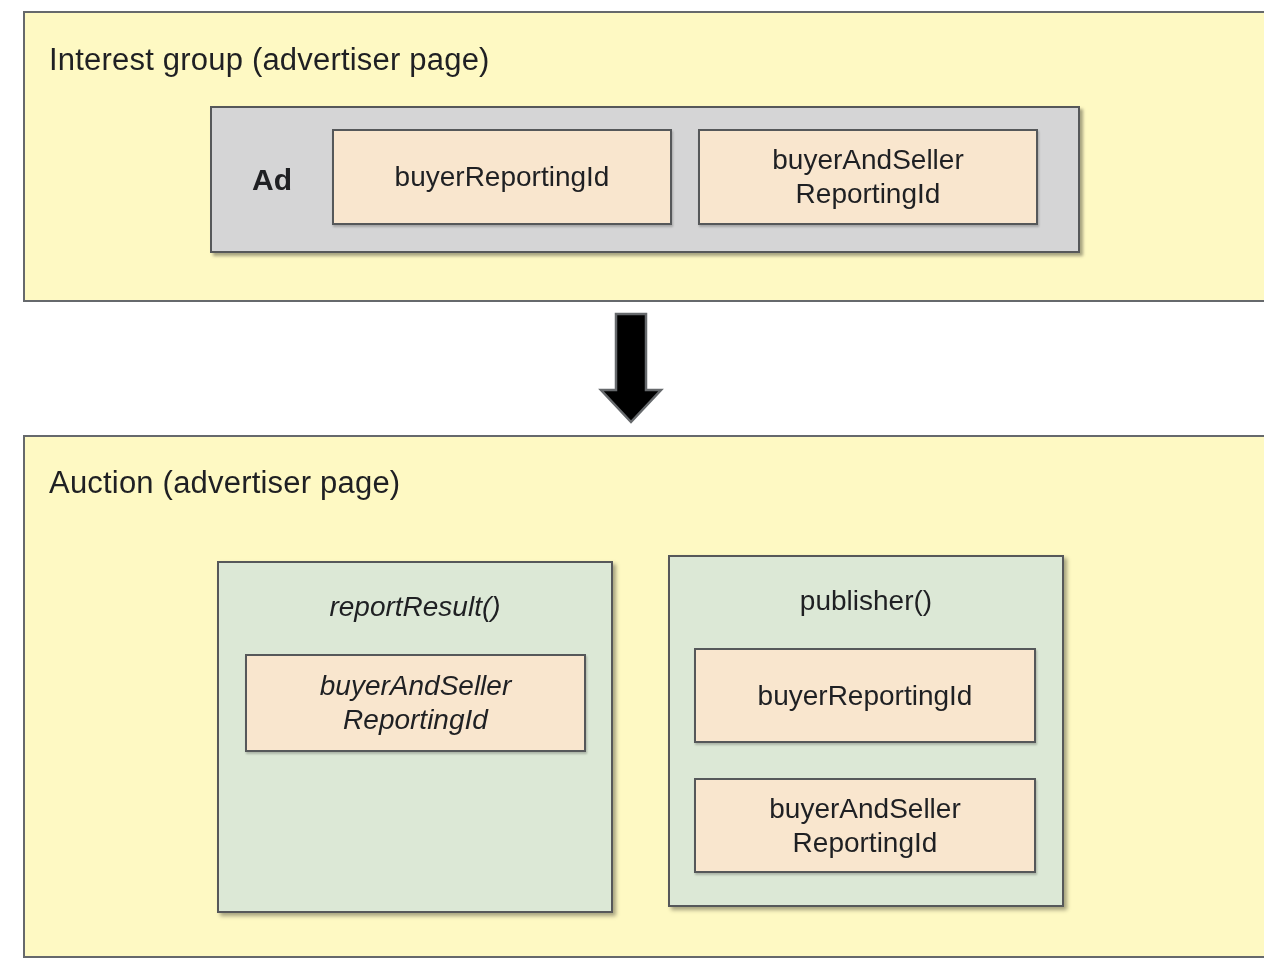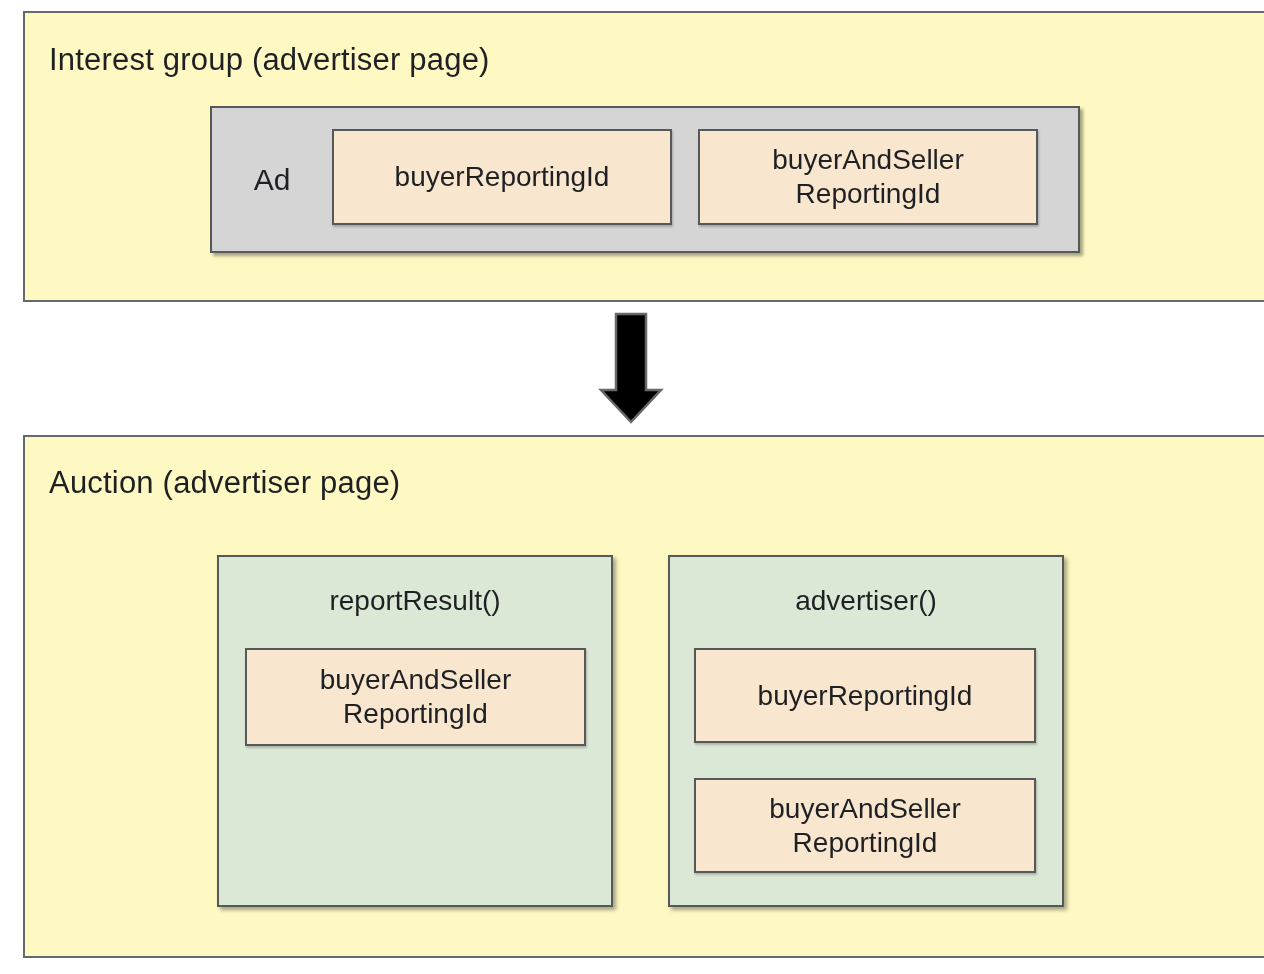--- a/index.html
+++ b/index.html
@@ -34,21 +34,21 @@
     border: 2px solid var(--inner-border, #56585a);
     box-shadow: 3px 3px 3px rgba(0,0,0,0.35);
   }
   .ad-label {
     position: absolute;
     left: 0; top: 0; bottom: 0;
     width: 120px;
     display: flex;
     align-items: center;
     justify-content: center;
-    font-weight: normal;
+    font-weight: bold;
     font-size: 30px;
   }
   .chip {
     position: absolute;
     background: var(--tan-fill, #f9e6ce);
     border: 2px solid var(--inner-border, #56585a);
     box-shadow: 1px 2px 2px rgba(0,0,0,0.22);
     display: flex;
     flex-direction: column;
     align-items: center;
@@ -104,31 +104,31 @@
 
   <div class="arrow-wrap">
     <svg width="68" height="114" viewBox="0 0 68 114" xmlns="http://www.w3.org/2000/svg">
       <polygon points="19,2 49,2 49,78 64,78 34,110 4,78 19,78" fill="#000000" stroke="#66696c" stroke-width="2.5" stroke-linejoin="miter"></polygon>
     </svg>
   </div>
 
   <div class="outer-box" style="left:8px; top:435px; width:1240px; height:519px;">
     <div class="section-title" style="left:24px; top:28px;">Auction (advertiser page)</div>
 
-    <div class="fn-box" style="left:192px; top:118px; width:392px; height:348px;">
+    <div class="fn-box" style="left:192px; top:124px; width:392px; height:348px;font-style:italic;">
       <div class="fn-title">reportResult()</div>
 
       <div class="chip" style="left:26px; top:91px; width:337px; height:94px;">
         <span>buyerAndSeller</span>
         <span>ReportingId</span>
       </div>
     </div>
 
     <div class="fn-box" style="left:643px; top:118px; width:392px; height:348px;">
-      <div class="fn-title">advertiser()</div>
+      <div class="fn-title">publisher()</div>
 
       <div class="chip" style="left:24px; top:91px; width:338px; height:91px;">
         <span>buyerReportingId</span>
       </div>
 
       <div class="chip" style="left:24px; top:221px; width:338px; height:91px;">
         <span>buyerAndSeller</span>
         <span>ReportingId</span>
       </div>
     </div>

